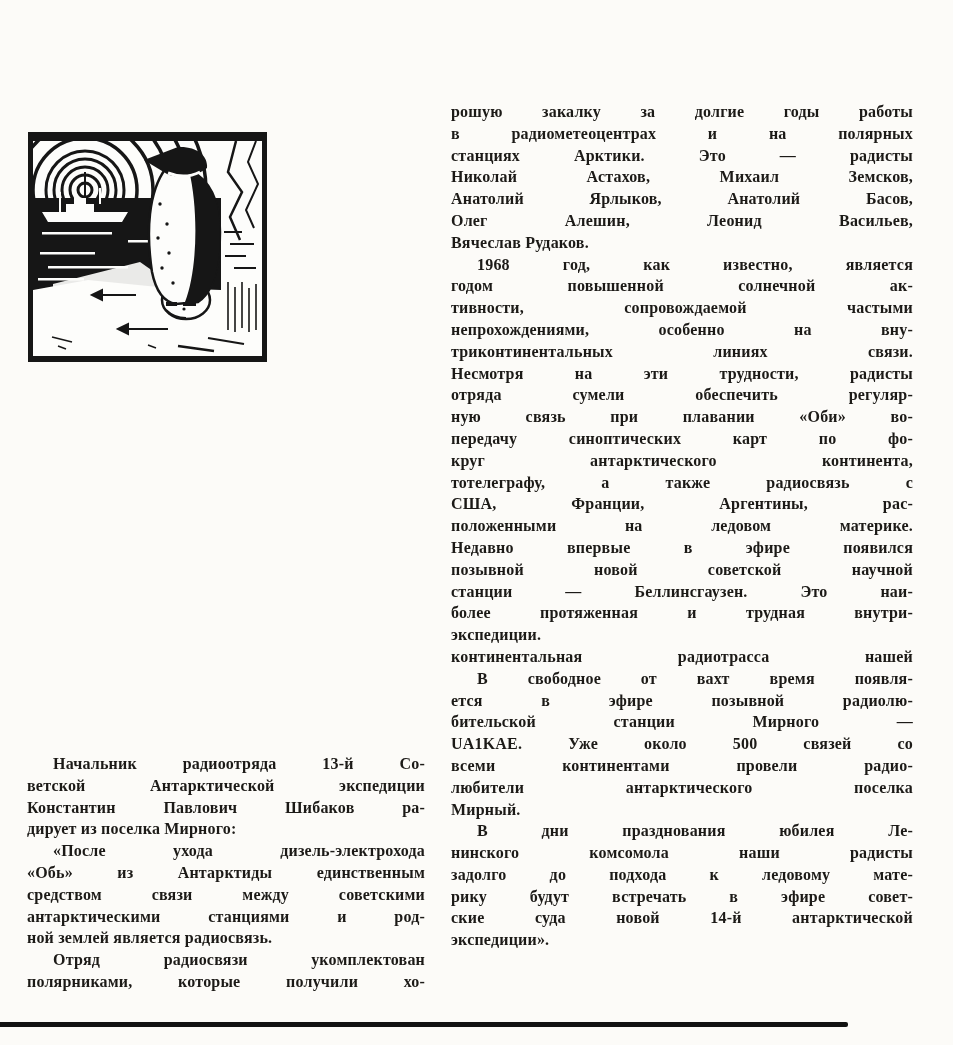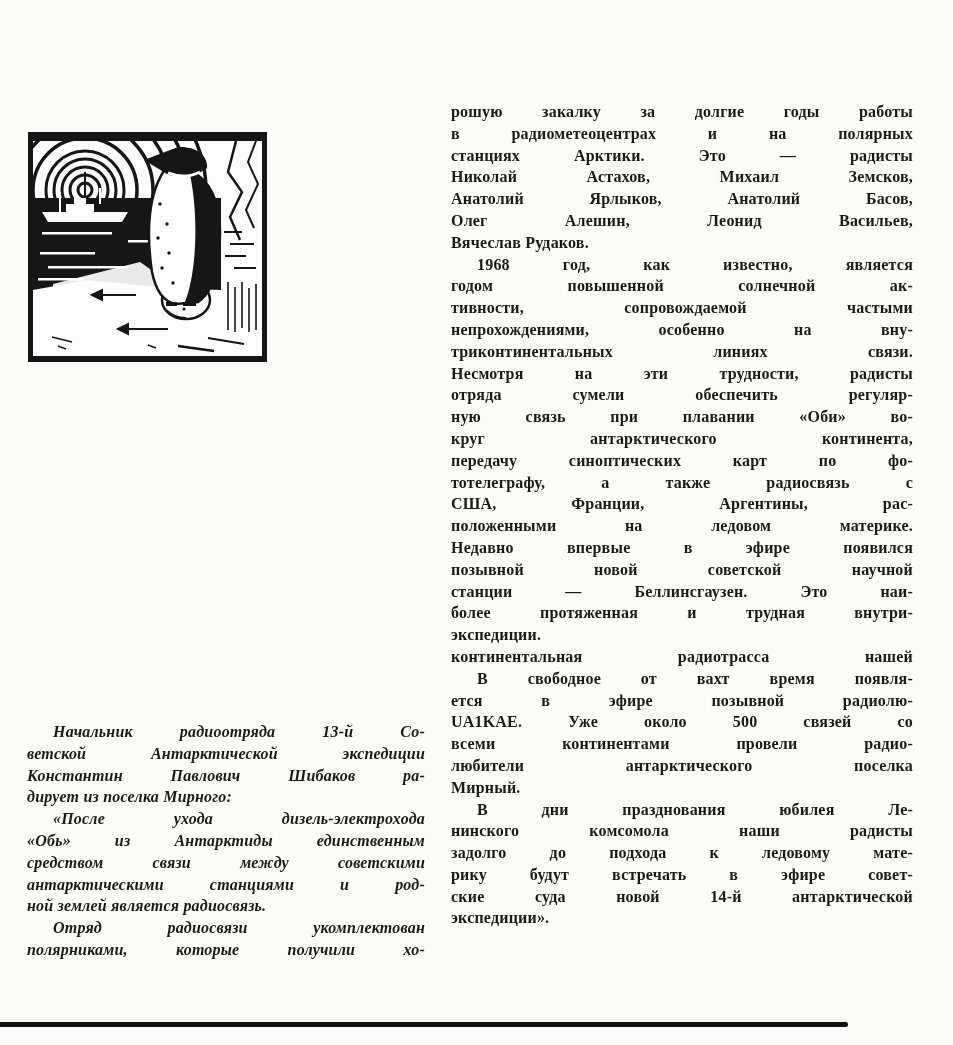--- a/index.html
+++ b/index.html
@@ -40,21 +40,21 @@
     white-space:nowrap;
   }
   
   .col{
     position:absolute;
     font-size:16px;
     font-weight:bold;
     line-height:21.8px;
     letter-spacing:0.2px;
   }
-  .col-left{left:27px;top:721px;width:398px;font-style:italic;}
+  .col-left{left:27px;top:753px;width:398px;}
   .col-right{left:451px;top:101px;width:462px;}
   .tl{
     text-align:justify;
     text-align-last:justify;
     white-space:normal;
   }
   .tl.ind{padding-left:26px;}
   .tl.pend{text-align-last:left;}
   
   .bottom-rule{
@@ -202,33 +202,34 @@
       <div class="tl">Олег Алешин, Леонид Васильев,</div>
       <div class="tl pend">Вячеслав Рудаков.</div>
       <div class="tl ind">1968 год, как известно, является</div>
       <div class="tl">годом повышенной солнечной ак-</div>
       <div class="tl">тивности, сопровождаемой частыми</div>
       <div class="tl">непрохождениями, особенно на вну-</div>
       <div class="tl">триконтинентальных линиях связи.</div>
       <div class="tl">Несмотря на эти трудности, радисты</div>
       <div class="tl">отряда сумели обеспечить регуляр-</div>
       <div class="tl">ную связь при плавании «Оби» во-</div>
+      <div class="tl">передачу синоптических карт по фо-</div>
       <div class="tl">круг антарктического континента,</div>
-      <div class="tl">передачу синоптических карт по фо-</div>
       <div class="tl">тотелеграфу, а также радиосвязь с</div>
       <div class="tl">США, Франции, Аргентины, рас-</div>
       <div class="tl">положенными на ледовом материке.</div>
       <div class="tl">Недавно впервые в эфире появился</div>
       <div class="tl">позывной новой советской научной</div>
       <div class="tl">станции — Беллинсгаузен. Это наи-</div>
       <div class="tl">более протяженная и трудная внутри-</div>
       <div class="tl pend">экспедиции.</div>
       <div class="tl">континентальная радиотрасса нашей</div>
       <div class="tl ind">В свободное от вахт время появля-</div>
       <div class="tl">ется в эфире позывной радиолю-</div>
+      <div class="tl">бительской станции Мирного —</div>
       <div class="tl">UA1KAE. Уже около 500 связей со</div>
       <div class="tl">всеми континентами провели радио-</div>
       <div class="tl">любители антарктического поселка</div>
       <div class="tl pend">Мирный.</div>
       <div class="tl ind">В дни празднования юбилея Ле-</div>
       <div class="tl">нинского комсомола наши радисты</div>
       <div class="tl">задолго до подхода к ледовому мате-</div>
       <div class="tl">рику будут встречать в эфире совет-</div>
       <div class="tl">ские суда новой 14-й антарктической</div>
       <div class="tl pend">экспедиции».</div>

